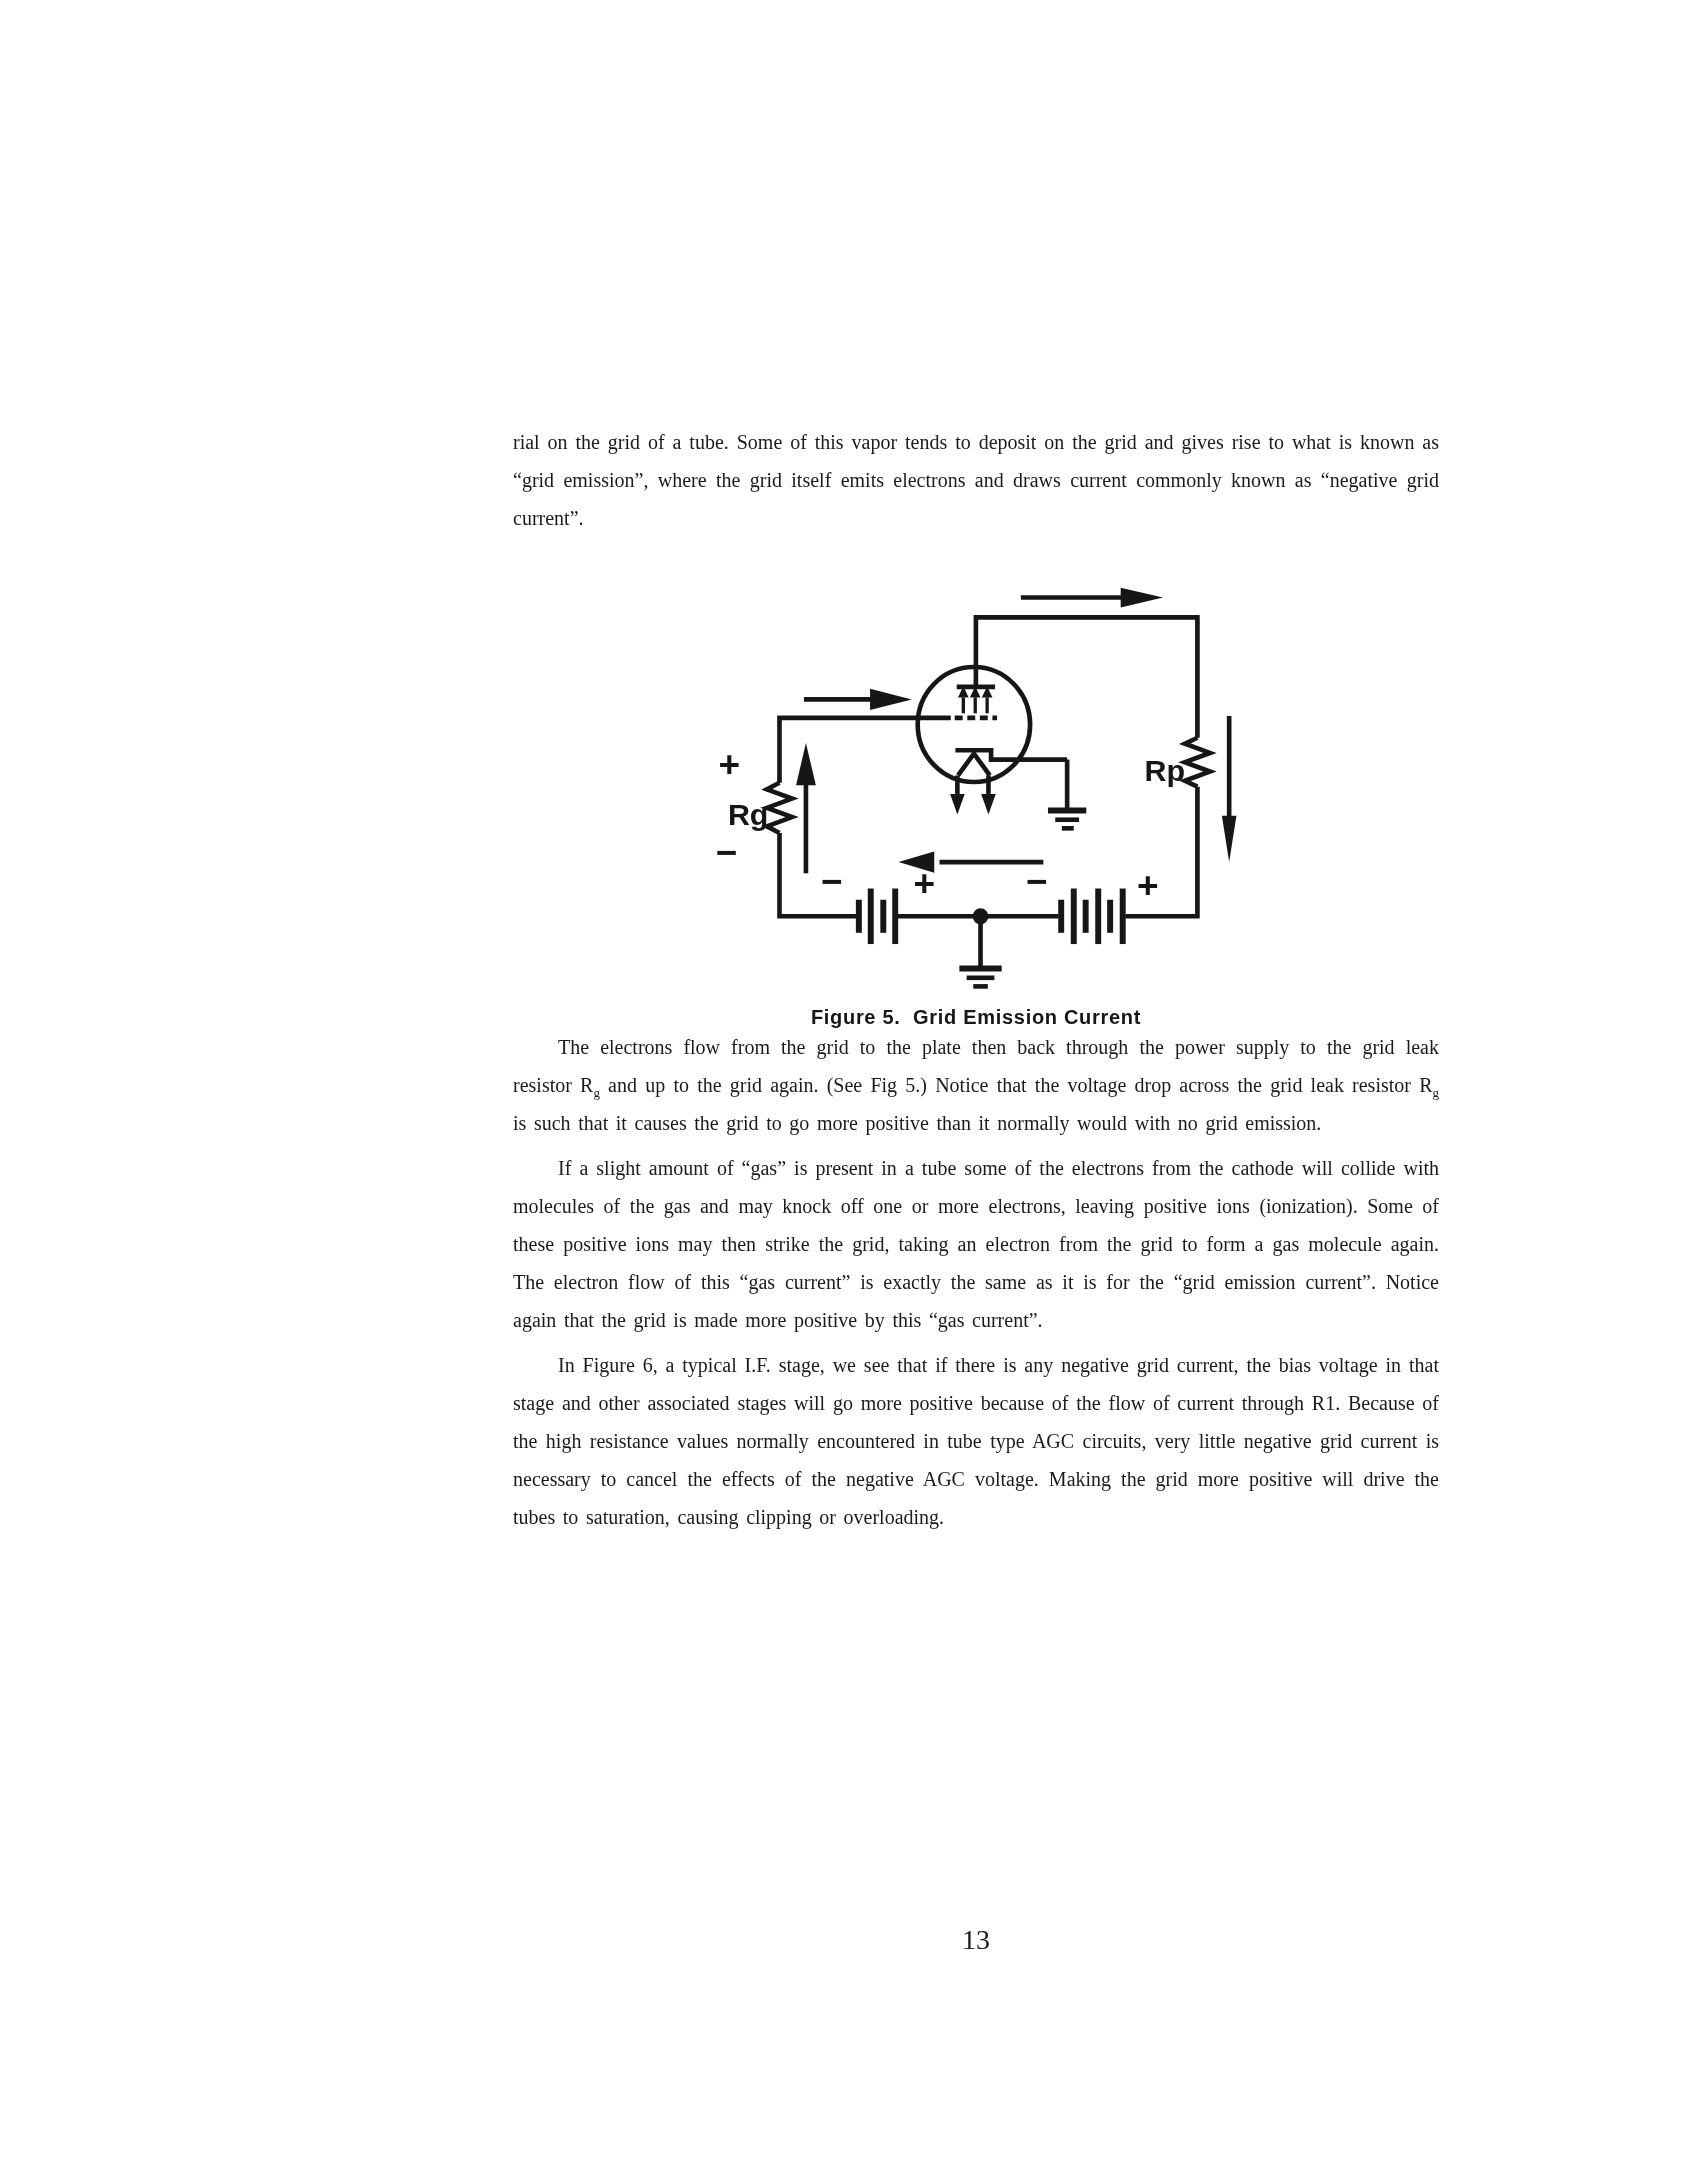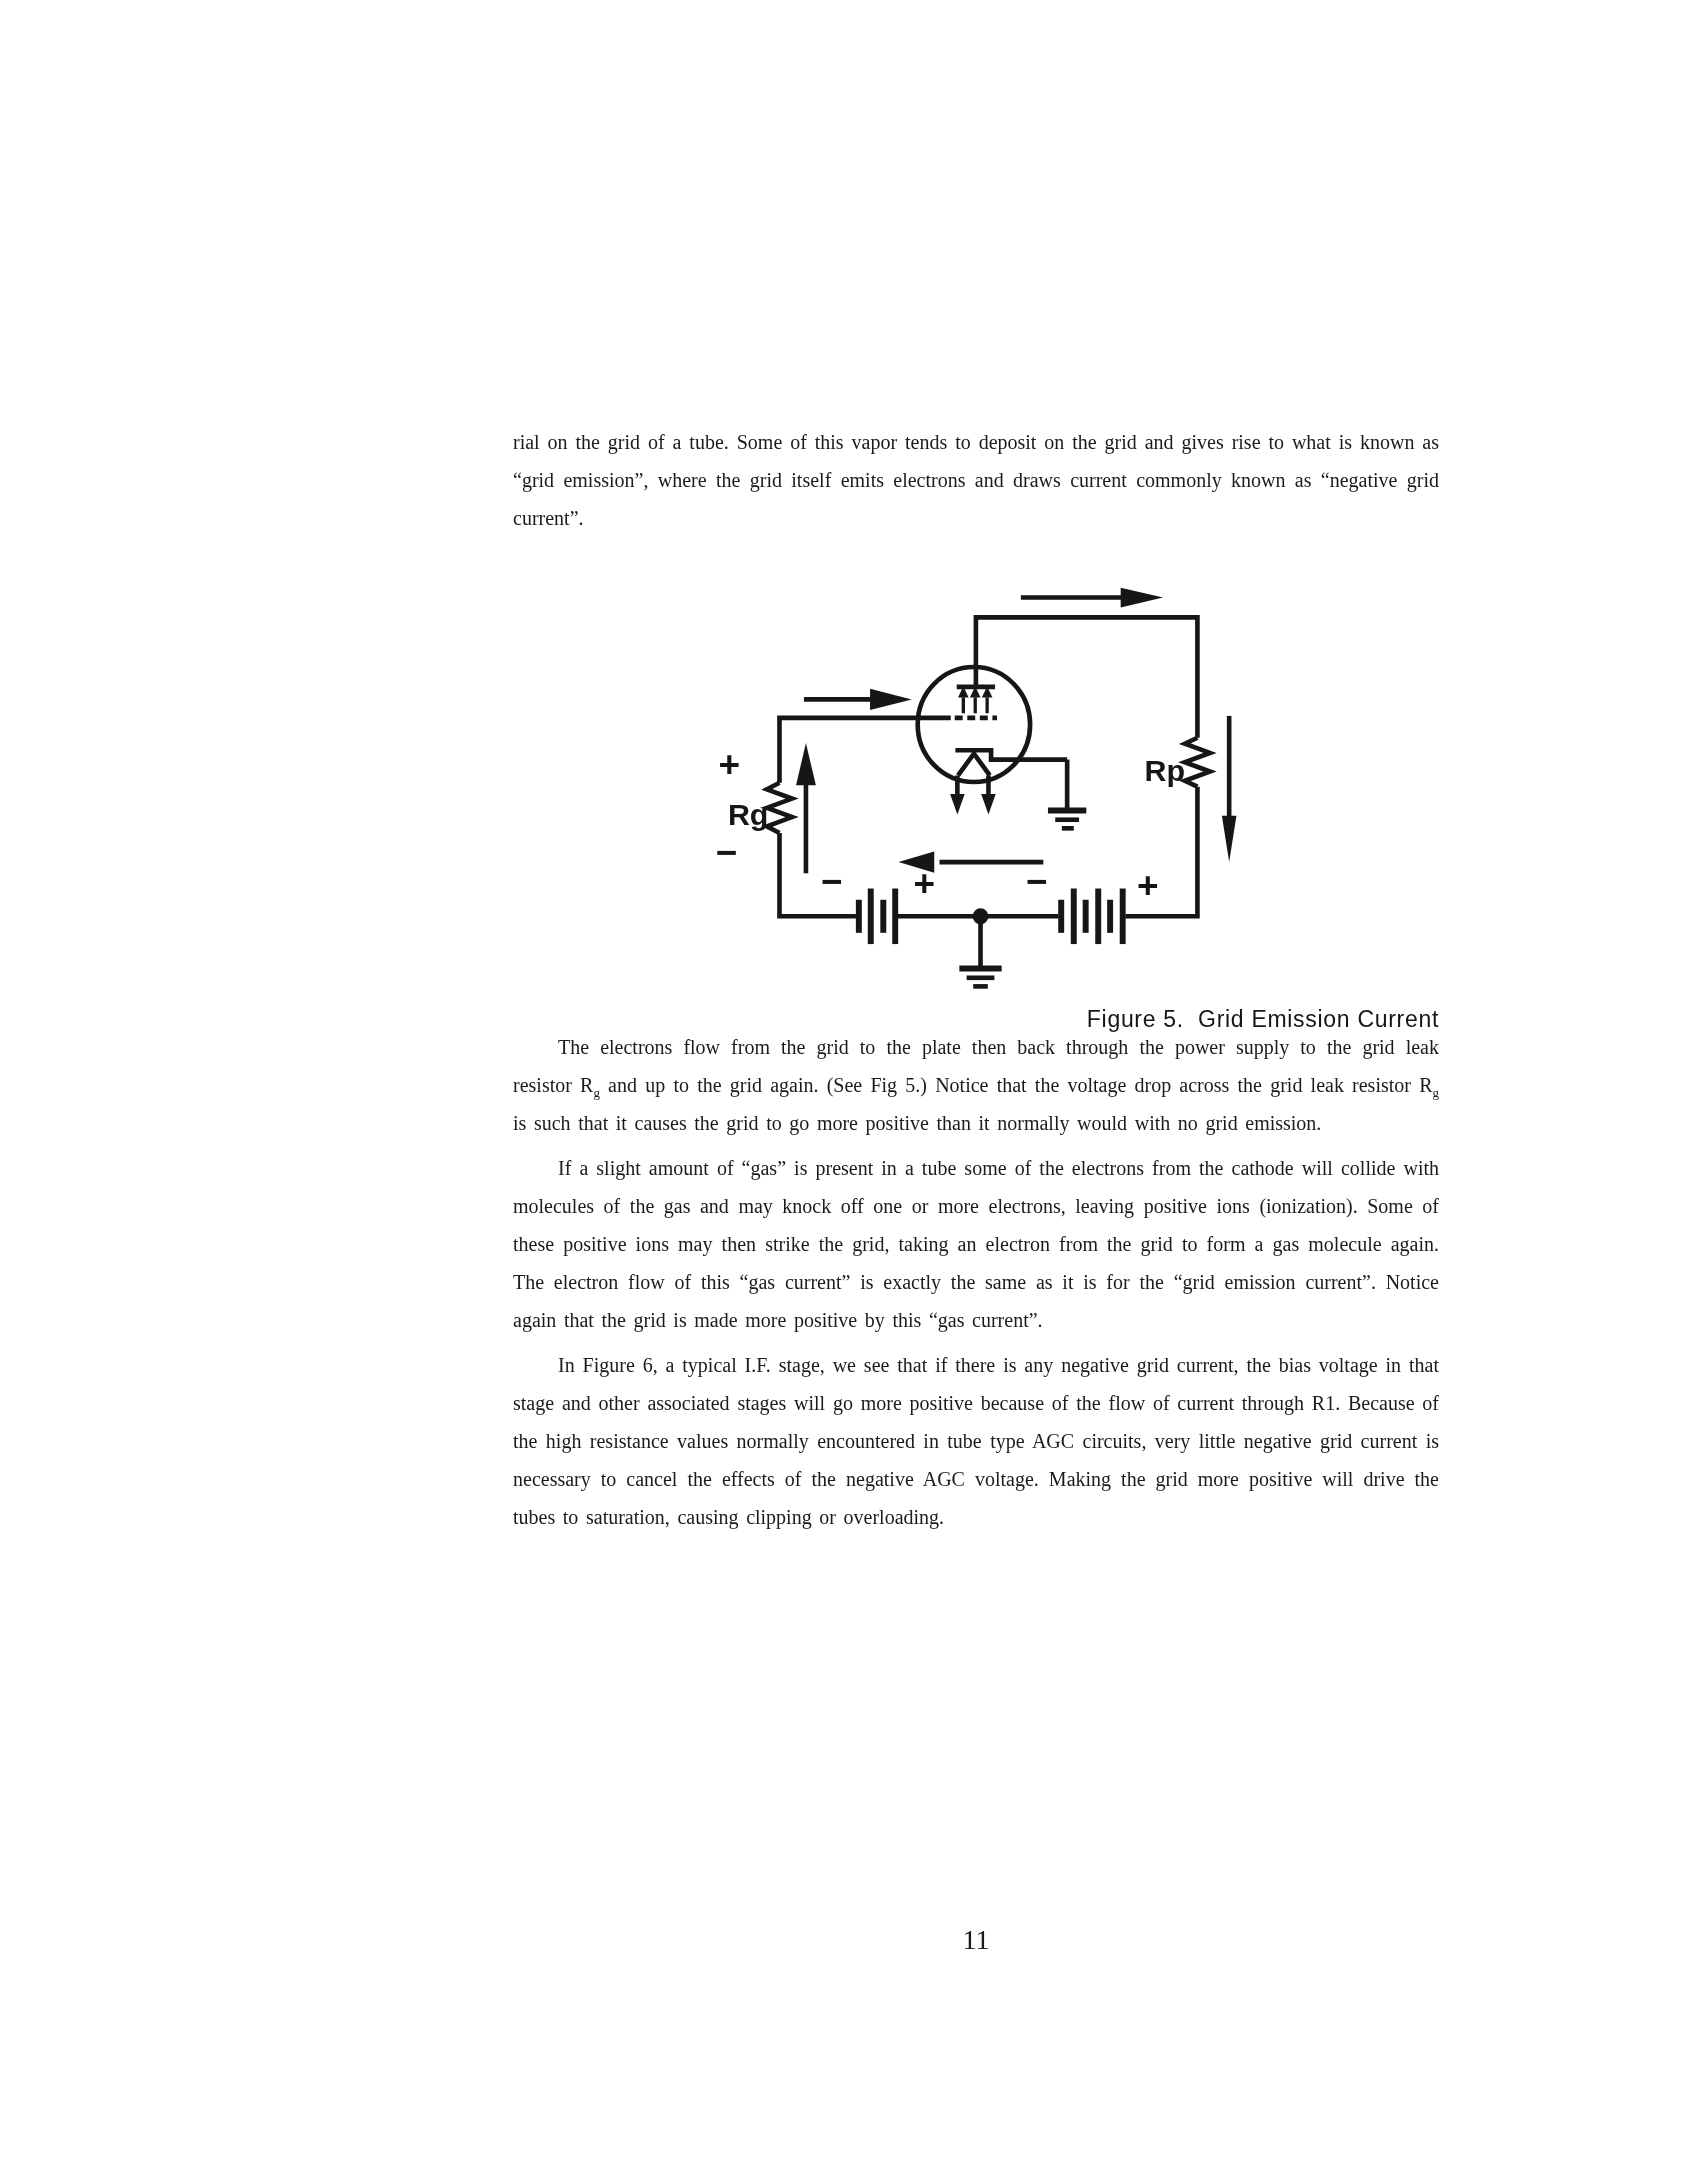--- a/index.html
+++ b/index.html
@@ -43,24 +43,24 @@
   }
   #circuit-svg {
     position: absolute;
     left: 675px; top: 0;
     width: 615px; height: 463px;
   }
   #figure-caption {
     position: absolute;
     left: 513px; top: 429px;
     width: 926px;
-    text-align: right;
+    text-align: center;
     font-family: "Liberation Sans", sans-serif;
-    font-weight: normal;
-    font-size: 23px;
+    font-weight: bold;
+    font-size: 20px;
     letter-spacing: 0.7px;
     color: #161616;
     white-space: pre-wrap;
   }
   #page-number {
     position: absolute;
     left: 513px; top: 1924px;
     width: 926px;
     text-align: center;
     font-size: 28px;
@@ -196,16 +196,16 @@
 
     <div id="figure-caption">Figure 5.  Grid Emission Current</div>
   </div>
 
   <div class="text-col" id="lower-text">
     <p class="body-para indent"><span>The electrons flow from the grid to the plate then back through the power supply to the grid leak resistor R</span><sub class="var">g</sub><span> and up to the grid again.  (See Fig 5.)  Notice that the voltage drop across the grid leak resistor R</span><sub class="var">g</sub><span> is such that it causes the grid to go more positive than it normally would with no grid emission.</span></p>
     <p class="body-para indent">If a slight amount of “gas” is present in a tube some of the electrons from the cathode will collide with molecules of the gas and may knock off one or more electrons, leaving positive ions (ionization).  Some of these positive ions may then strike the grid, taking an electron from the grid to form a gas molecule again.  The electron flow of this “gas current” is exactly the same as it is for the “grid emission current”.  Notice again that the grid is made more positive by this “gas current”.</p>
     <p class="body-para indent">In Figure 6, a typical I.F. stage, we see that if there is any negative grid current, the bias voltage in that stage and other associated stages will go more positive because of the flow of current through R1.  Because of the high resistance values normally encountered in tube type AGC circuits, very little negative grid current is necessary to cancel the effects of the negative AGC voltage.  Making the grid more positive will drive the tubes to saturation, causing clipping or overloading.</p>
   </div>
 
-  <div id="page-number">11</div>
+  <div id="page-number">13</div>
 
 </div>
 
 
 </body></html>

